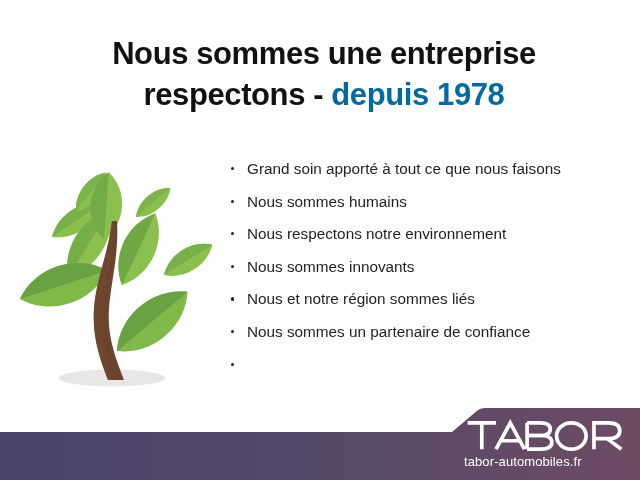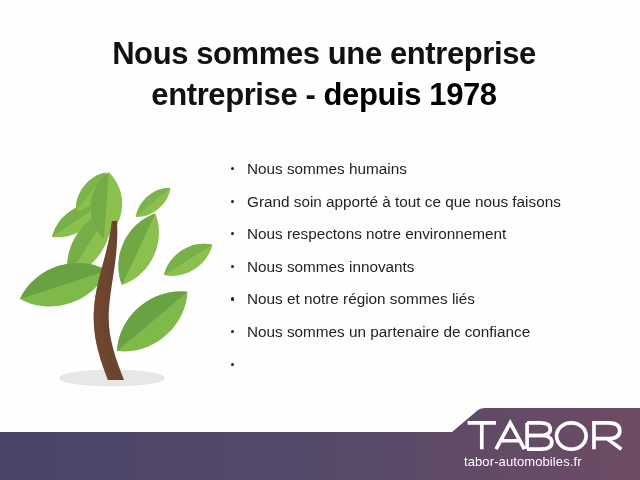--- a/index.html
+++ b/index.html
@@ -31,21 +31,21 @@
     text-align: center;
     font-size: 31px;
     font-weight: bold;
     line-height: 41px;
     letter-spacing: -0.4px;
     color: #111111;
     padding-left: 8px;
     box-sizing: border-box;
   }
   #headline .accent {
-    color: #000000;
+    color: #0369a1;
   }
   #headline .ln {
     display: block;
     white-space: nowrap;
   }
 
   
   #bullets {
     position: absolute;
     left: 230px;
@@ -114,21 +114,21 @@
     font-family: "Liberation Sans", sans-serif;
   }
 </style>
 </head>
 <body>
 
 <div id="slide">
 
   <div id="headline">
     <span class="ln">Nous sommes une entreprise</span>
-    <span class="ln"><span>entreprise - </span><span class="accent">depuis 1978</span></span>
+    <span class="ln"><span>respectons - </span><span class="accent">depuis 1978</span></span>
   </div>
 
   <svg id="tree-illustration" viewBox="0 0 205 235" aria-hidden="true">
 
     <ellipse cx="100" cy="219" rx="53" ry="8.5" fill="#e7e7e7"></ellipse>
 
     <g transform="translate(40,78) rotate(-34)">
       <path d="M0,0 C17,-15 44,-15 60,0 C44,15 17,15 0,0 Z" fill="#8cc04e"></path>
       <path d="M0,0 C17,-15 44,-15 60,0 Z" fill="#78b049"></path>
     </g>
@@ -173,22 +173,22 @@
       <path d="M0,0 C24,-26 68,-26 92,0 Z" fill="#68a242"></path>
     </g>
 
     <path d="M100,62 C96,96 84,120 82,150 C80,178 88,200 96,221
              L112,221 C103,198 95,176 97,150 C99,122 107,96 105,62 Z" fill="#6b4430"></path>
     <path d="M100,62 C96,96 84,120 82,150 C80,178 88,200 96,221
              L101,221 C94,198 89,176 91,150 C93,122 101,96 101,62 Z" fill="#74492f" opacity="0.55"></path>
   </svg>
 
   <ul id="bullets">
+    <li><span class="dot"></span><span>Grand soin apporté à tout ce que nous faisons</span></li>
     <li><span class="dot"></span><span>Nous sommes humains</span></li>
-    <li><span class="dot"></span><span>Grand soin apporté à tout ce que nous faisons</span></li>
     <li><span class="dot"></span><span>Nous respectons notre environnement</span></li>
     <li><span class="dot"></span><span>Nous sommes innovants</span></li>
     <li><span class="dot"></span><span>Nous et notre région sommes liés</span></li>
     <li><span class="dot"></span><span>Nous sommes un partenaire de confiance</span></li>
     <li><span class="dot"></span></li>
   </ul>
 
   <div id="footer-band">
     <svg width="640" height="82" viewBox="0 0 640 82" style="position:absolute;left:0;top:0;" aria-hidden="true">
       <defs>

